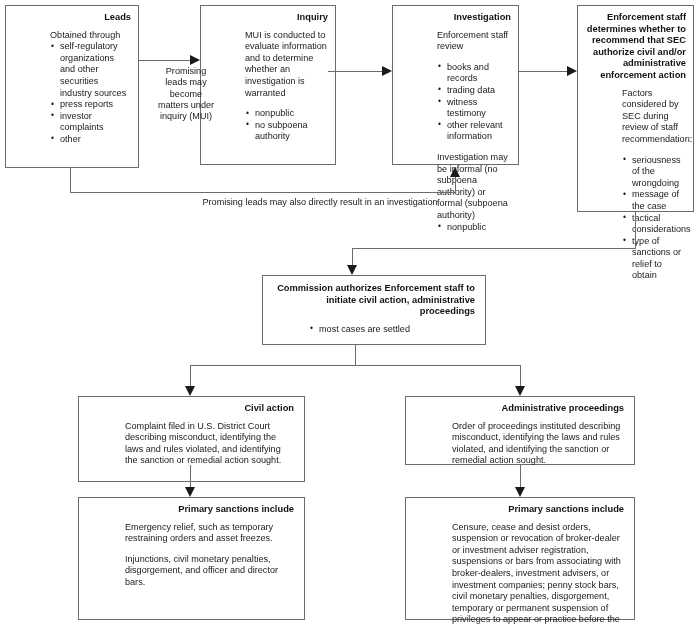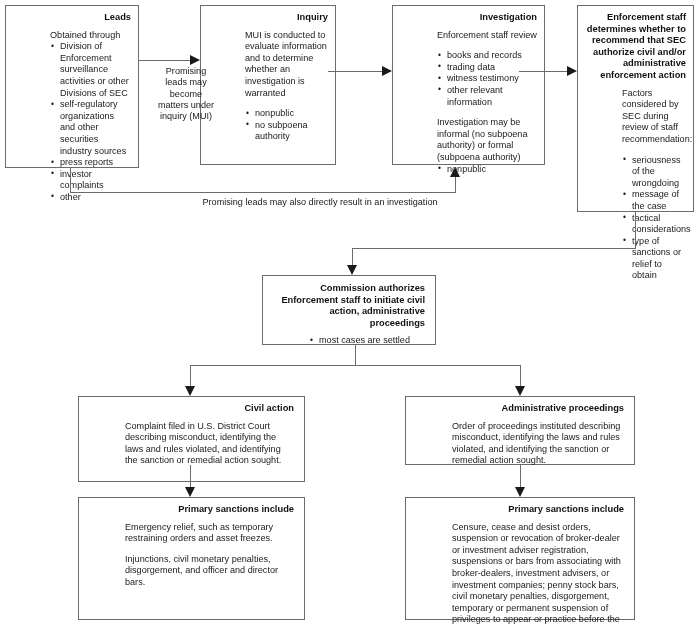--- a/index.html
+++ b/index.html
@@ -95,41 +95,40 @@
 </head>
 <body>
 
 <div id="canvas">
 
   <div class="box" style="left:5px;top:5px;width:134px;height:163px;">
     <div class="btitle">Leads</div>
     <div class="bbody">
       <p>Obtained through</p>
       <ul class="bul">
-        <li>Division of Enforcement surveillance activities or other Divisions of SEC</li>
         <li>self-regulatory organizations and other securities industry sources</li>
         <li>press reports</li>
         <li>investor complaints</li>
         <li>other</li>
       </ul>
     </div>
   </div>
 
   <div class="box" style="left:200px;top:5px;width:136px;height:160px;">
     <div class="btitle">Inquiry</div>
     <div class="bbody">
       <p>MUI is conducted to evaluate information and to determine whether an investigation is warranted</p>
       <ul class="bul gap">
         <li>nonpublic</li>
         <li>no subpoena authority</li>
       </ul>
     </div>
   </div>
 
-  <div class="box" style="left:392px;top:5px;width:153px;height:160px;">
+  <div class="box" style="left:392px;top:5px;width:127px;height:160px;">
     <div class="btitle">Investigation</div>
     <div class="bbody">
       <p>Enforcement staff review</p>
       <ul class="bul gap">
         <li>books and records</li>
         <li>trading data</li>
         <li>witness testimony</li>
         <li>other relevant information</li>
       </ul>
       <p class="gap">Investigation may be informal (no subpoena authority) or formal (subpoena authority)</p>
@@ -166,21 +165,21 @@
   <div class="hline" style="left:70px;top:192px;width:385px;"></div>
   <div class="vline" style="left:455px;top:177px;height:16px;"></div>
   <div class="arrow-u" style="left:450px;top:167px;"></div>
   <div class="edge-label" style="left:110px;top:197px;width:420px;text-align:center;">Promising leads may also directly result in an investigation</div>
 
   <div class="vline" style="left:635px;top:212px;height:36px;"></div>
   <div class="hline" style="left:352px;top:248px;width:284px;"></div>
   <div class="vline" style="left:352px;top:248px;height:17px;"></div>
   <div class="arrow-d" style="left:347px;top:265px;"></div>
 
-  <div class="box" style="left:262px;top:275px;width:174px;height:70px;padding:7px 10px 6px 10px;">
+  <div class="box" style="left:262px;top:275px;width:224px;height:70px;padding:7px 10px 6px 10px;">
     <div class="btitle">Commission authorizes Enforcement staff to initiate civil action, administrative proceedings</div>
     <div class="bbody">
       <ul class="bul" style="margin-top:2px;">
         <li>most cases are settled</li>
       </ul>
     </div>
   </div>
 
   <div class="vline" style="left:355px;top:345px;height:20px;"></div>
   <div class="hline" style="left:190px;top:365px;width:330px;"></div>

